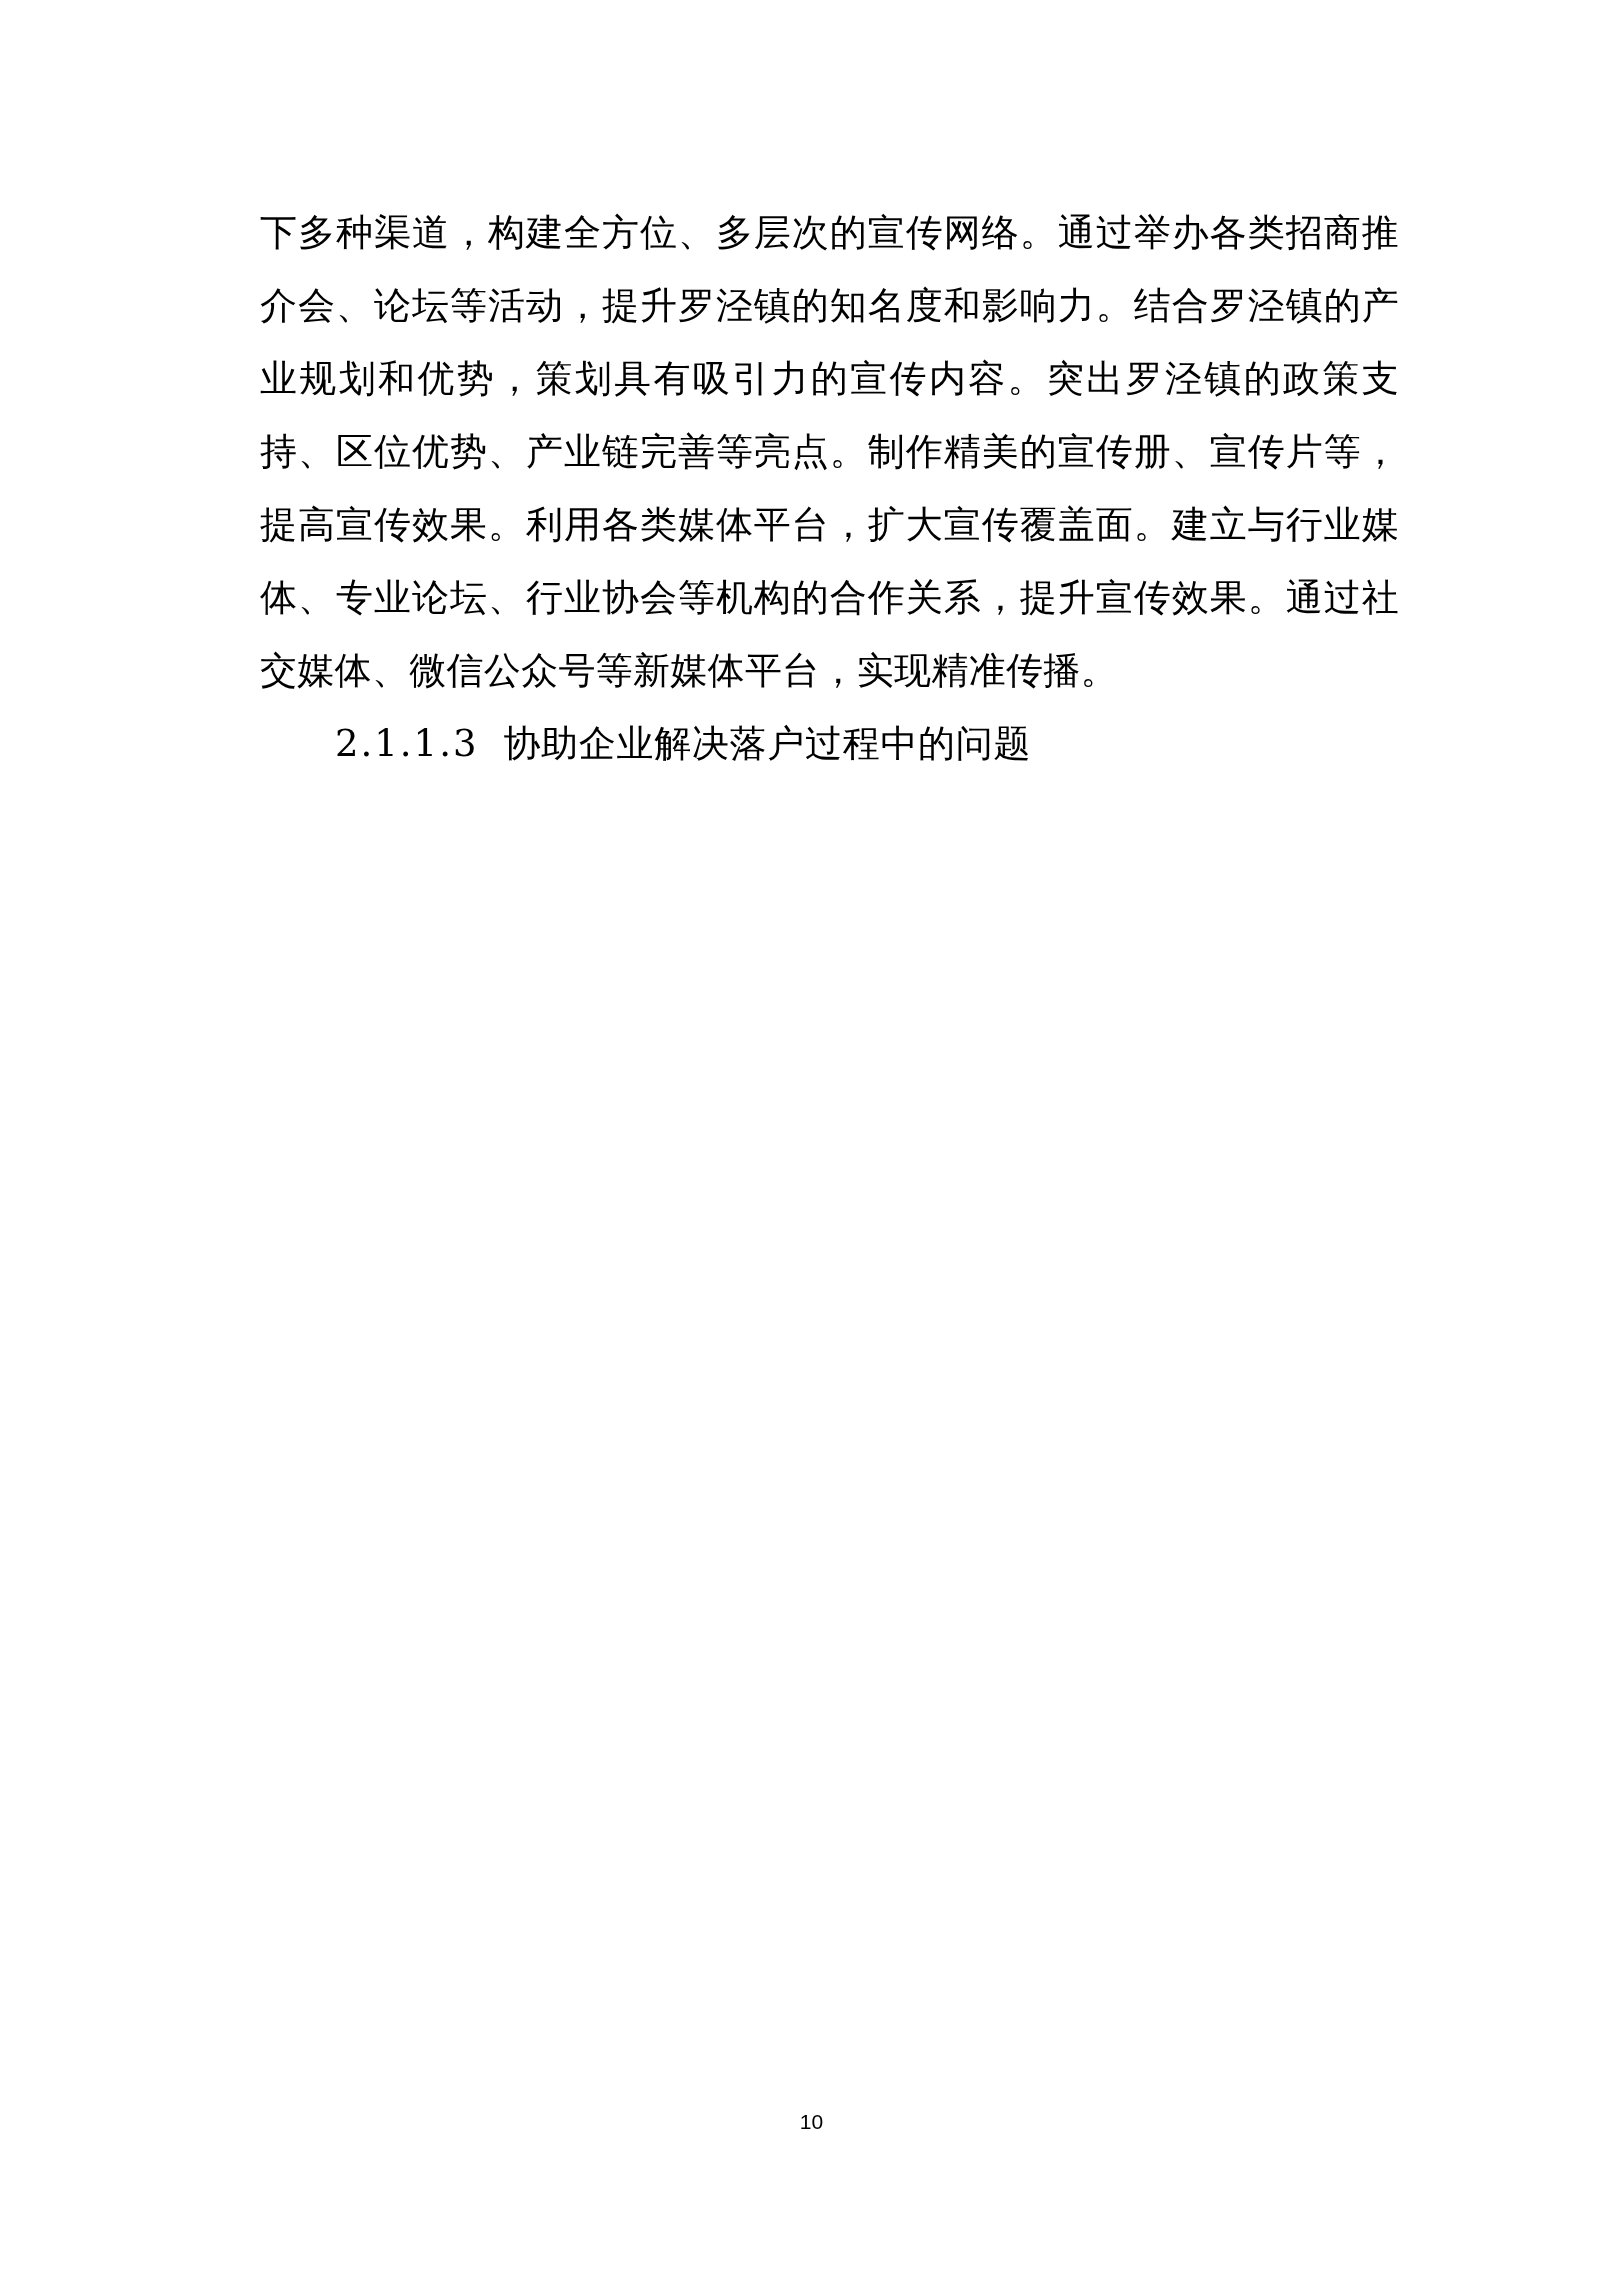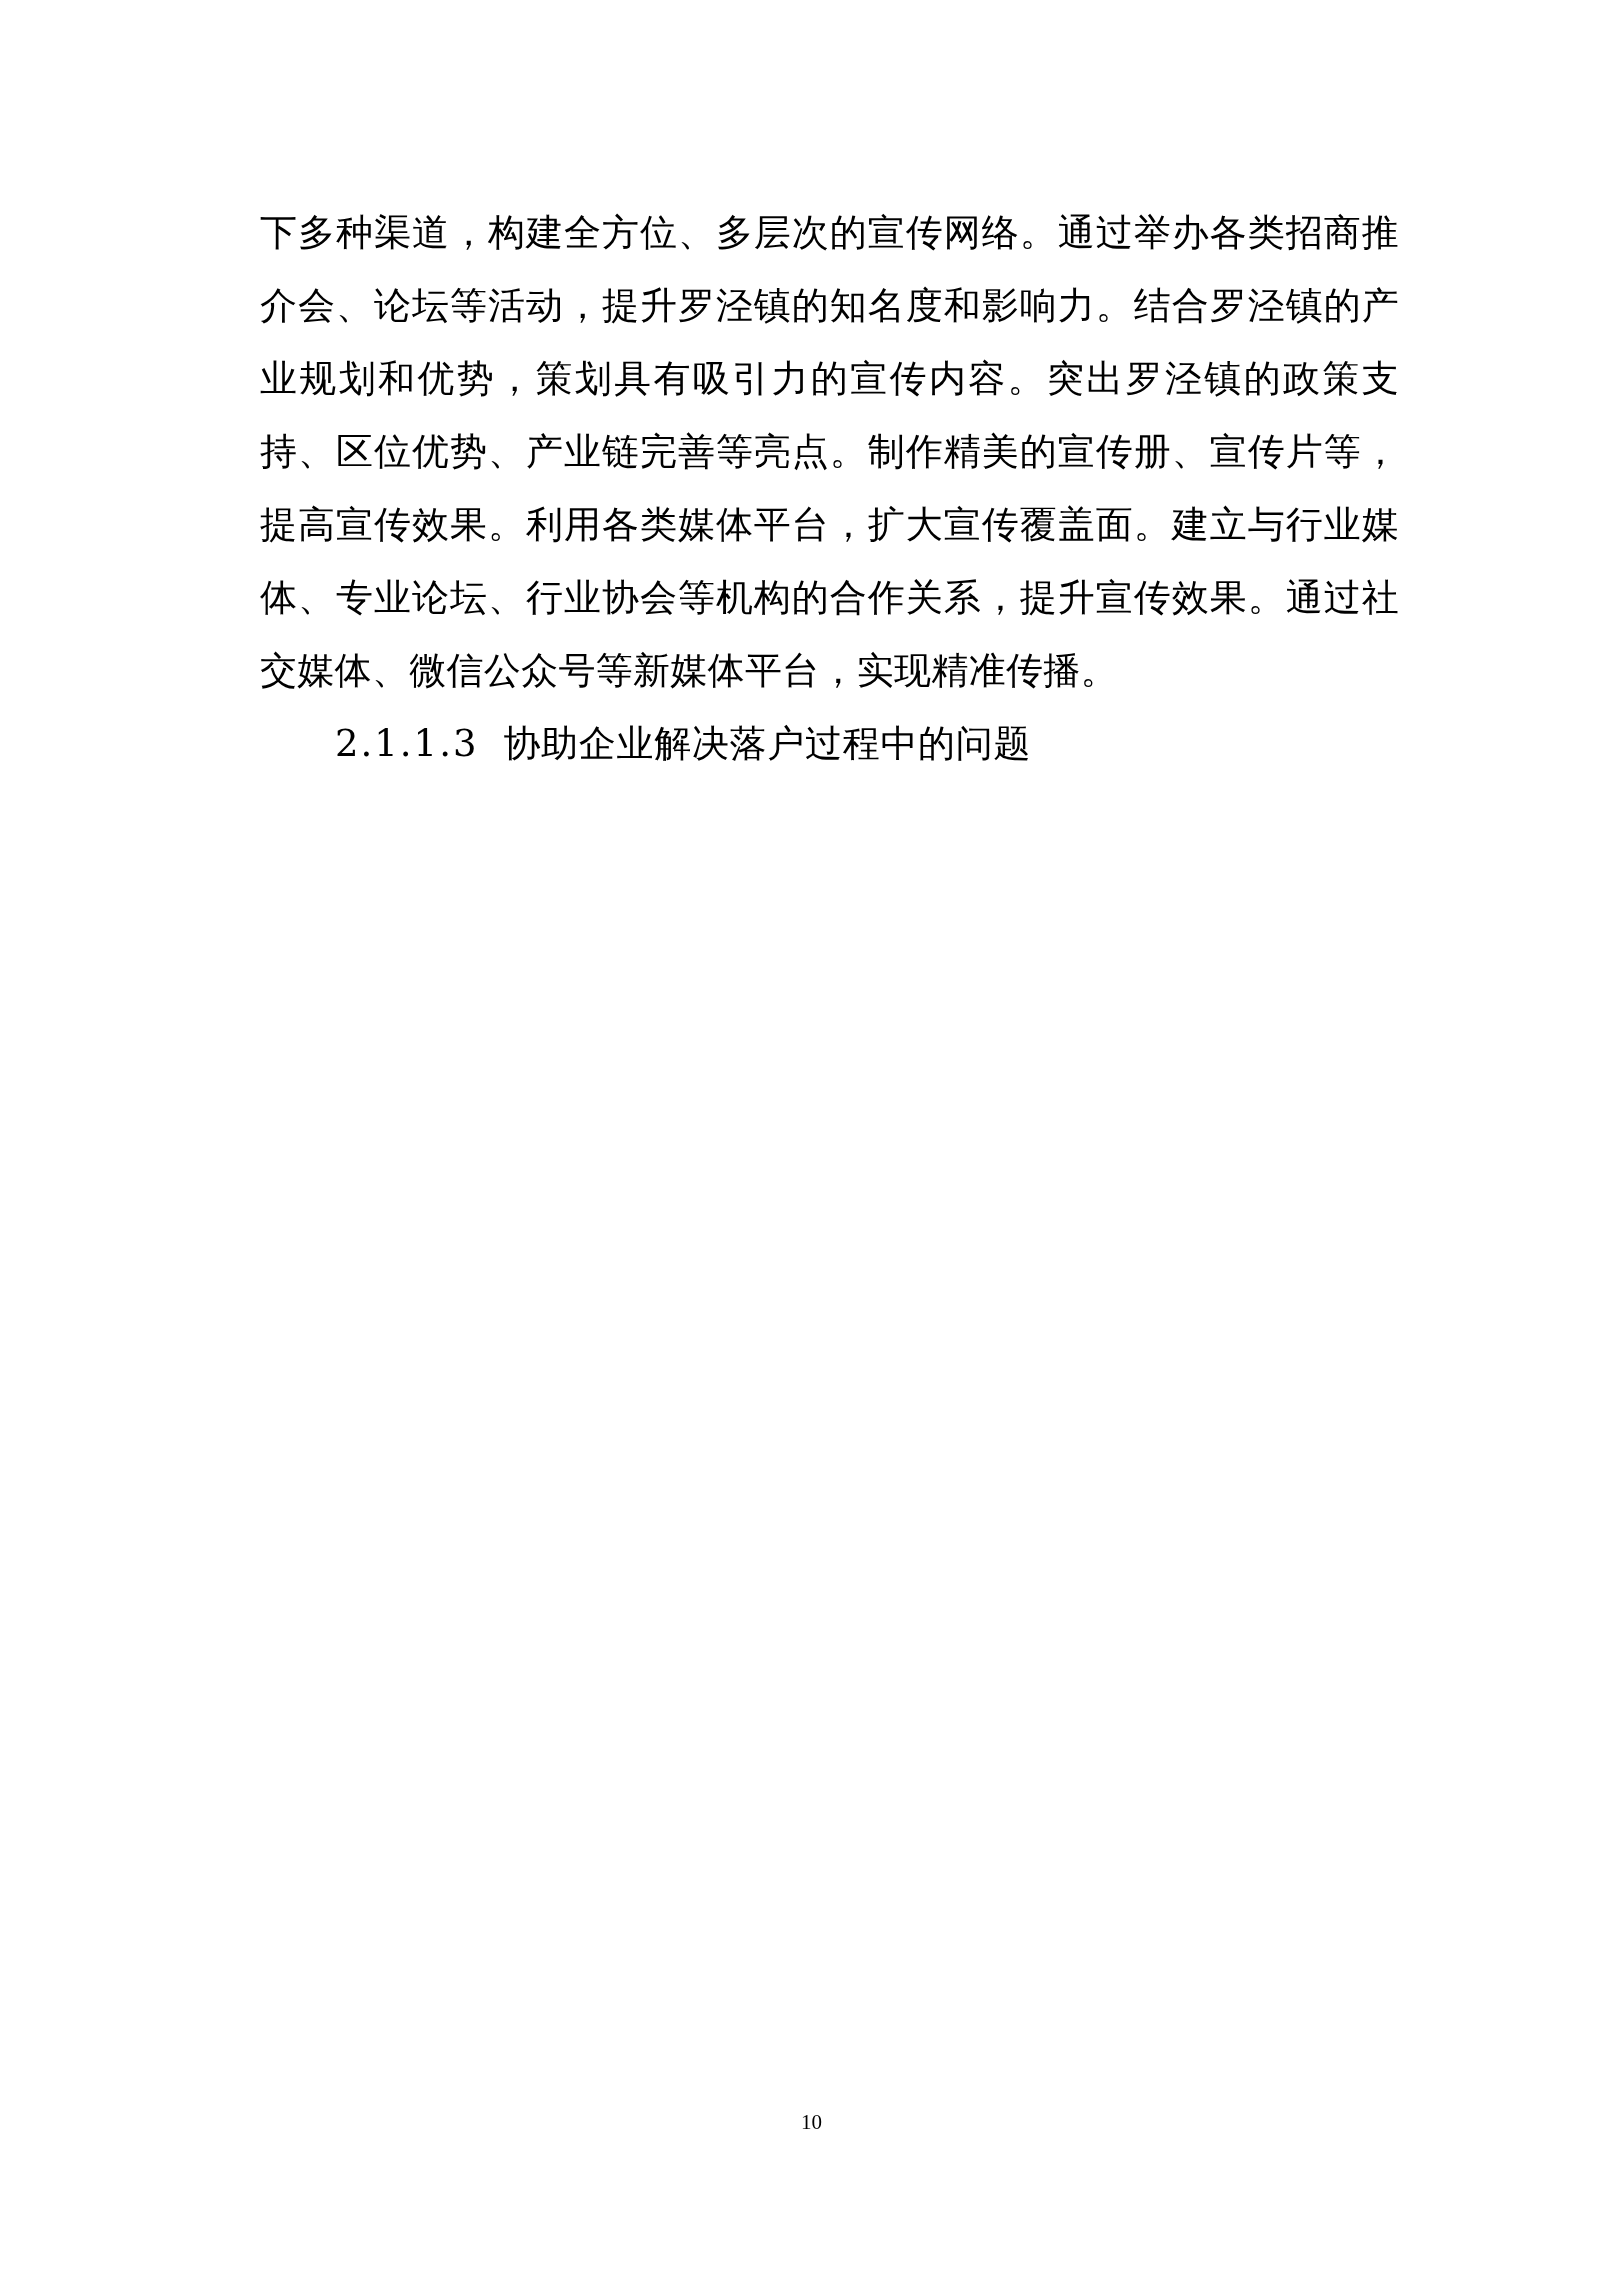--- a/index.html
+++ b/index.html
@@ -45,21 +45,21 @@
   .heading .num {
     letter-spacing: 2px;
   }
   .pagenum {
     position: absolute;
     left: 0;
     right: 0;
     top: 2110px;
     text-align: center;
     font-size: 21px;
-    font-family: Liberation Serif, serif;
+    font-family: Liberation Sans, sans-serif;
     color: #000000;
   }
 </style>
 </head>
 <body>
 
 <div class="page">
   <div class="content">
     <p class="para">下多种渠道，构建全方位、多层次的宣传网络。通过举办各类招商推介会、论坛等活动，提升罗泾镇的知名度和影响力。结合罗泾镇的产业规划和优势，策划具有吸引力的宣传内容。突出罗泾镇的政策支持、区位优势、产业链完善等亮点。制作精美的宣传册、宣传片等，提高宣传效果。利用各类媒体平台，扩大宣传覆盖面。建立与行业媒体、专业论坛、行业协会等机构的合作关系，提升宣传效果。通过社交媒体、微信公众号等新媒体平台，实现精准传播。</p>
     <p class="heading"><span class="num">2.1.1.3</span>&nbsp;&nbsp;<span>协助企业解决落户过程中的问题</span></p>

